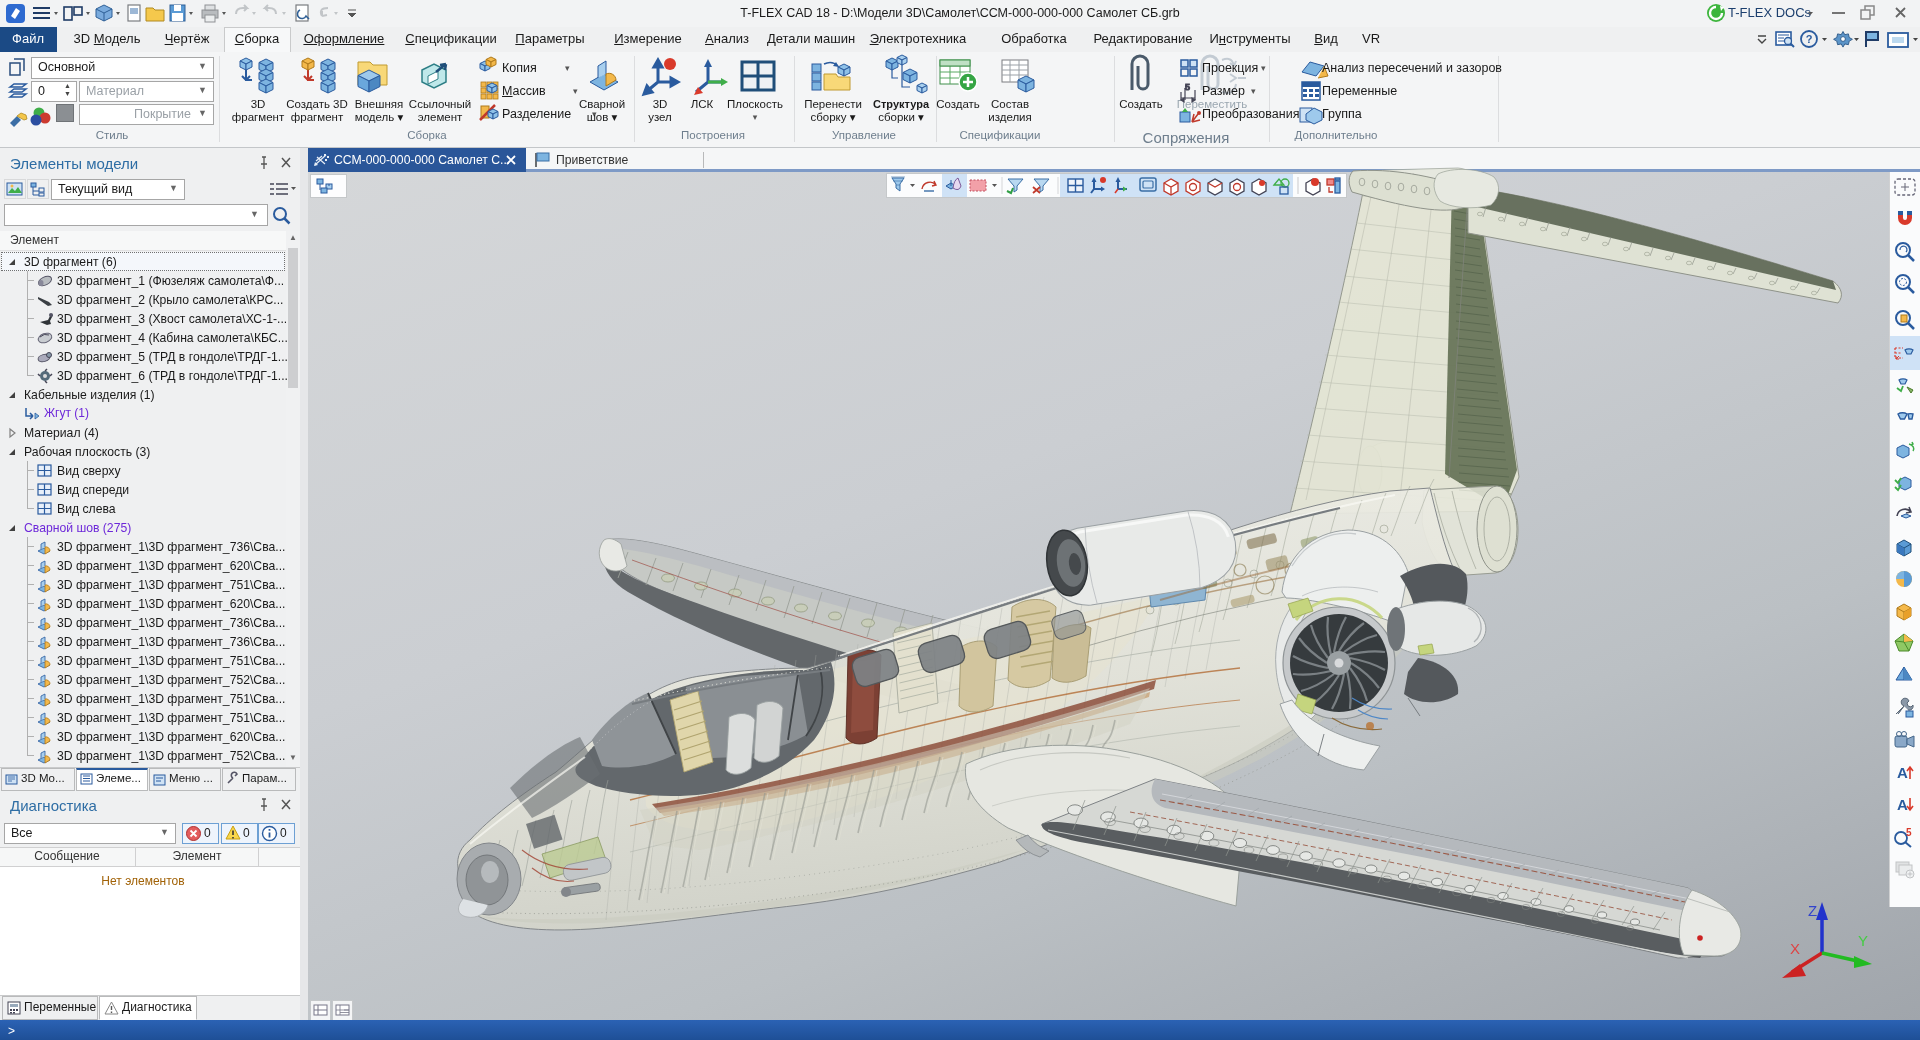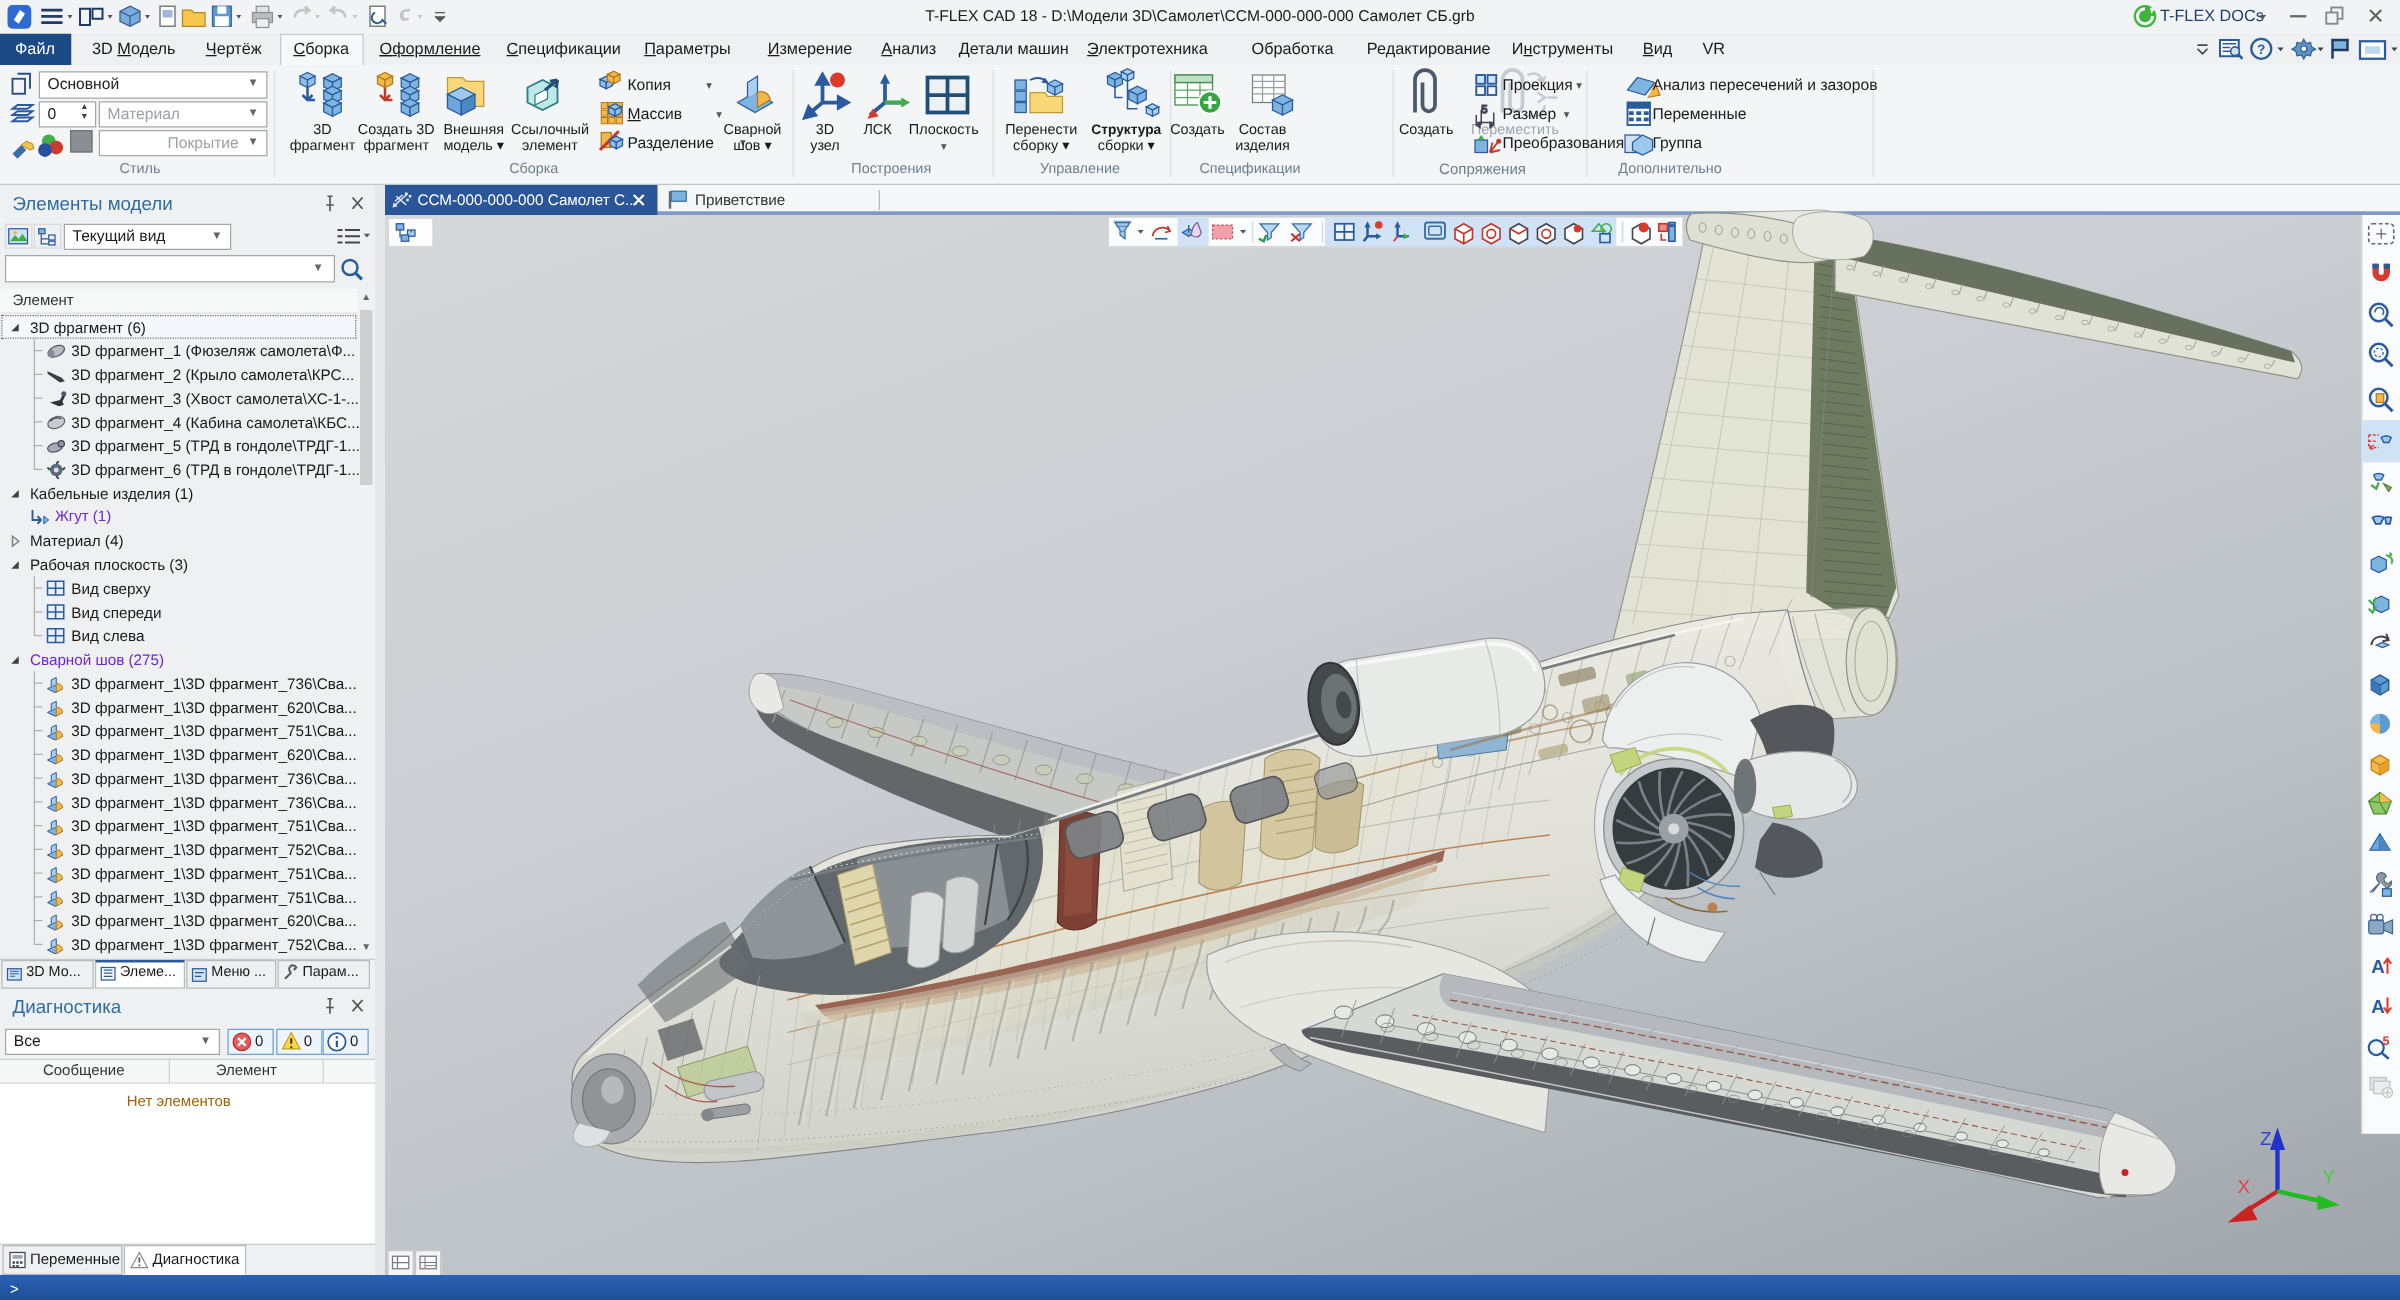--- a/index.html
+++ b/index.html
@@ -110,21 +110,21 @@
 <div class="" style="left:794px;top:56px;width:1px;height:86px;background:#dcdddf;"></div>
 <div class="" style="left:936px;top:56px;width:1px;height:86px;background:#dcdddf;"></div>
 <div class="" style="left:1114px;top:56px;width:1px;height:86px;background:#dcdddf;"></div>
 <div class="" style="left:1269px;top:56px;width:1px;height:86px;background:#dcdddf;"></div>
 <div class="" style="left:1498px;top:56px;width:1px;height:86px;background:#dcdddf;"></div>
 <div class="t" style="left:112px;top:129px;font-size:11.5px;color:#6e7e8d;transform:translateX(-50%);white-space:nowrap;">Стиль</div>
 <div class="t" style="left:427px;top:129px;font-size:11.5px;color:#6e7e8d;transform:translateX(-50%);white-space:nowrap;">Сборка</div>
 <div class="t" style="left:713px;top:129px;font-size:11.5px;color:#6e7e8d;transform:translateX(-50%);white-space:nowrap;">Построения</div>
 <div class="t" style="left:864px;top:129px;font-size:11.5px;color:#6e7e8d;transform:translateX(-50%);white-space:nowrap;">Управление</div>
 <div class="t" style="left:1000px;top:129px;font-size:11.5px;color:#6e7e8d;transform:translateX(-50%);white-space:nowrap;">Спецификации</div>
-<div class="t" style="left:1186px;top:129px;font-size:12px;color:#6e7e8d;transform:translateX(-50%);white-space:nowrap;">Сопряжения</div>
+<div class="t" style="left:1186px;top:129px;font-size:15px;color:#6e7e8d;transform:translateX(-50%);white-space:nowrap;">Сопряжения</div>
 <div class="t" style="left:1336px;top:129px;font-size:11.5px;color:#6e7e8d;transform:translateX(-50%);white-space:nowrap;">Дополнительно</div>
 <svg style="left:8;top:55" width="210" height="75" viewBox="0 0 210 75">
 <g fill="none" stroke="#2a4d7e" stroke-width="1.5">
       <rect x="2" y="8" width="10" height="12"></rect>
       <path d="M6 4 h10 v12"></path>
     </g>
 <g fill="none" stroke="#2a5b9e" stroke-width="1.5">
       <path d="M2 32 l4-3 h12 l-4 3z M2 37 l4-3 h12 l-4 3z M2 42 l4-3 h12 l-4 3z"></path>
     </g>
 <path d="M2 68 l7-7 4 4-7 7z" fill="#3b6ea5"></path>

